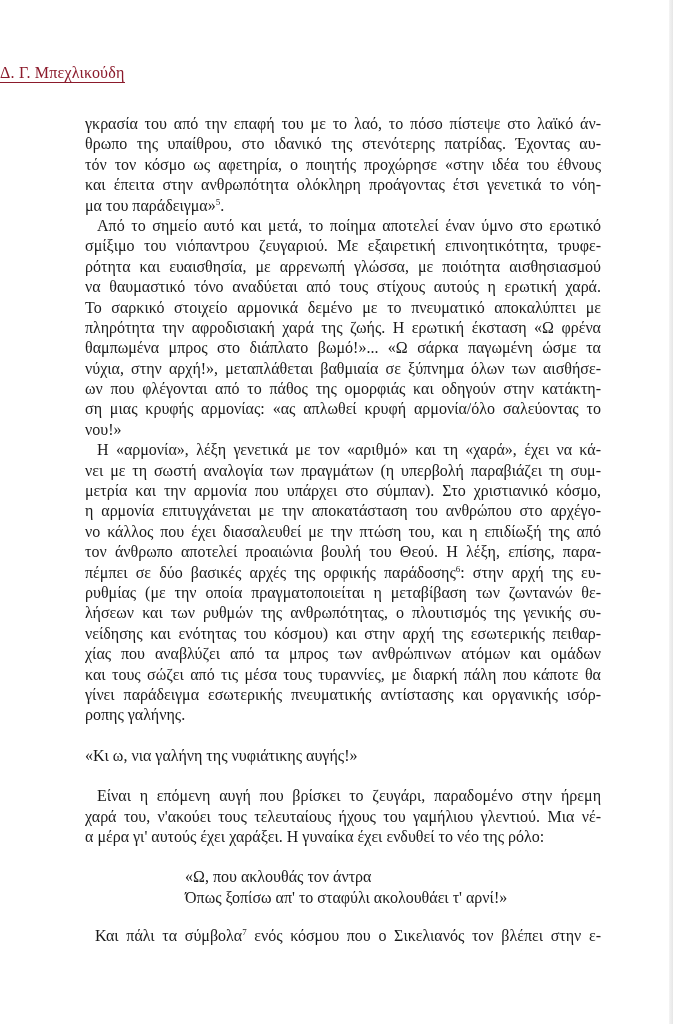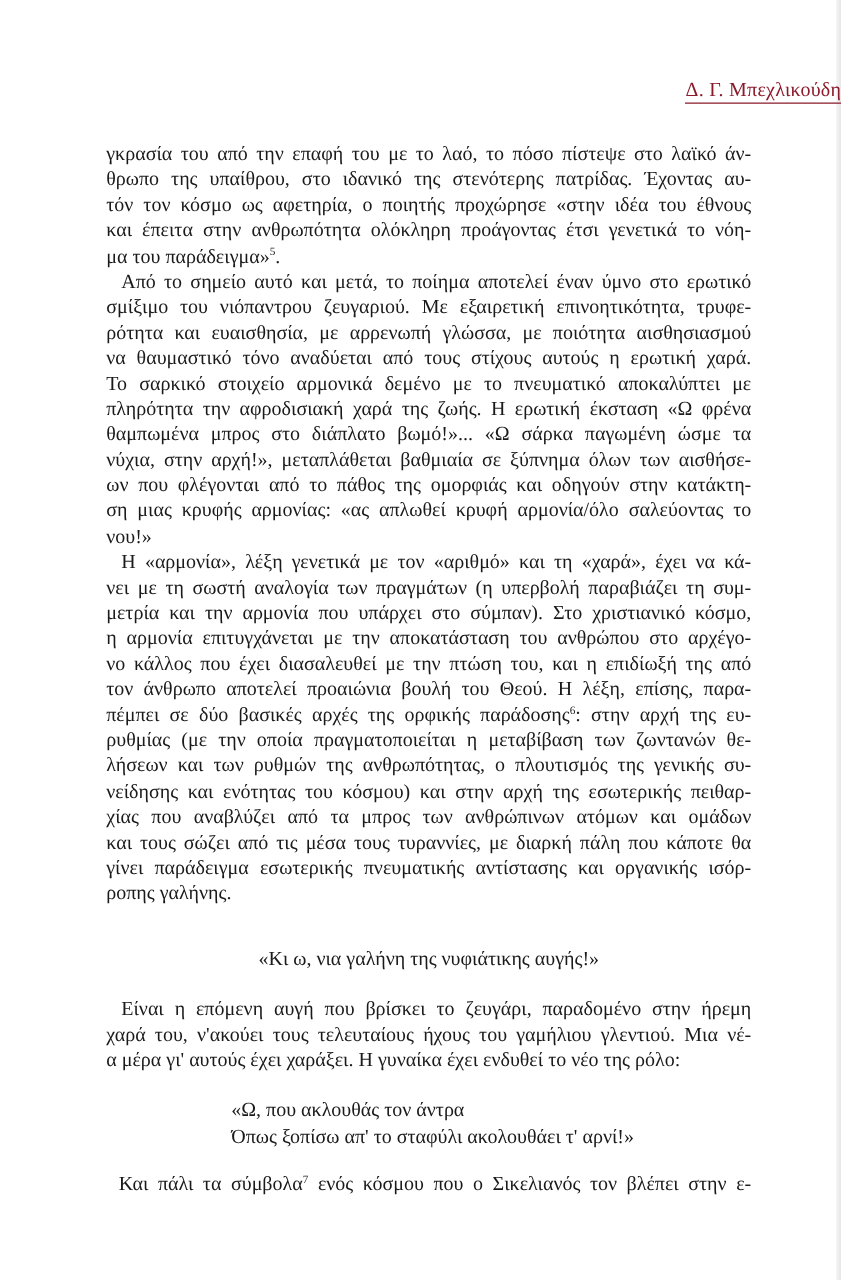--- a/index.html
+++ b/index.html
@@ -21,21 +21,21 @@
       right: 0;
       width: 4px;
       height: 1024px;
       background: linear-gradient(to right, #f4f4f4, #e6e6e6);
     }
     .running-head {
       position: absolute;
       top: 64px;
       left: 0;
       width: 673px;
-      text-align: right;
+      text-align: left;
       font-size: 16px;
       color: #8b1a2b;
       letter-spacing: 0.2px;
     }
     .running-head span {
       border-bottom: 1px solid #8b1a2b;
       padding-bottom: 1px;
     }
     .text-block {
       position: absolute;
@@ -63,24 +63,22 @@
     }
     sup {
       font-size: 9px;
       line-height: 0;
       vertical-align: 6px;
     }
     .gap-med { height: 18px; }
     .gap-large { height: 20px; }
     .quote-center {
       display: block;
-      text-align: center;
       height: 20.4px;
       white-space: nowrap;
-      margin-top: 12px;
     }
     .verse {
       display: block;
       padding-left: 100px;
       height: 20.4px;
       white-space: nowrap;
     }
     .page-number {
       position: absolute;
       top: 1048px;

